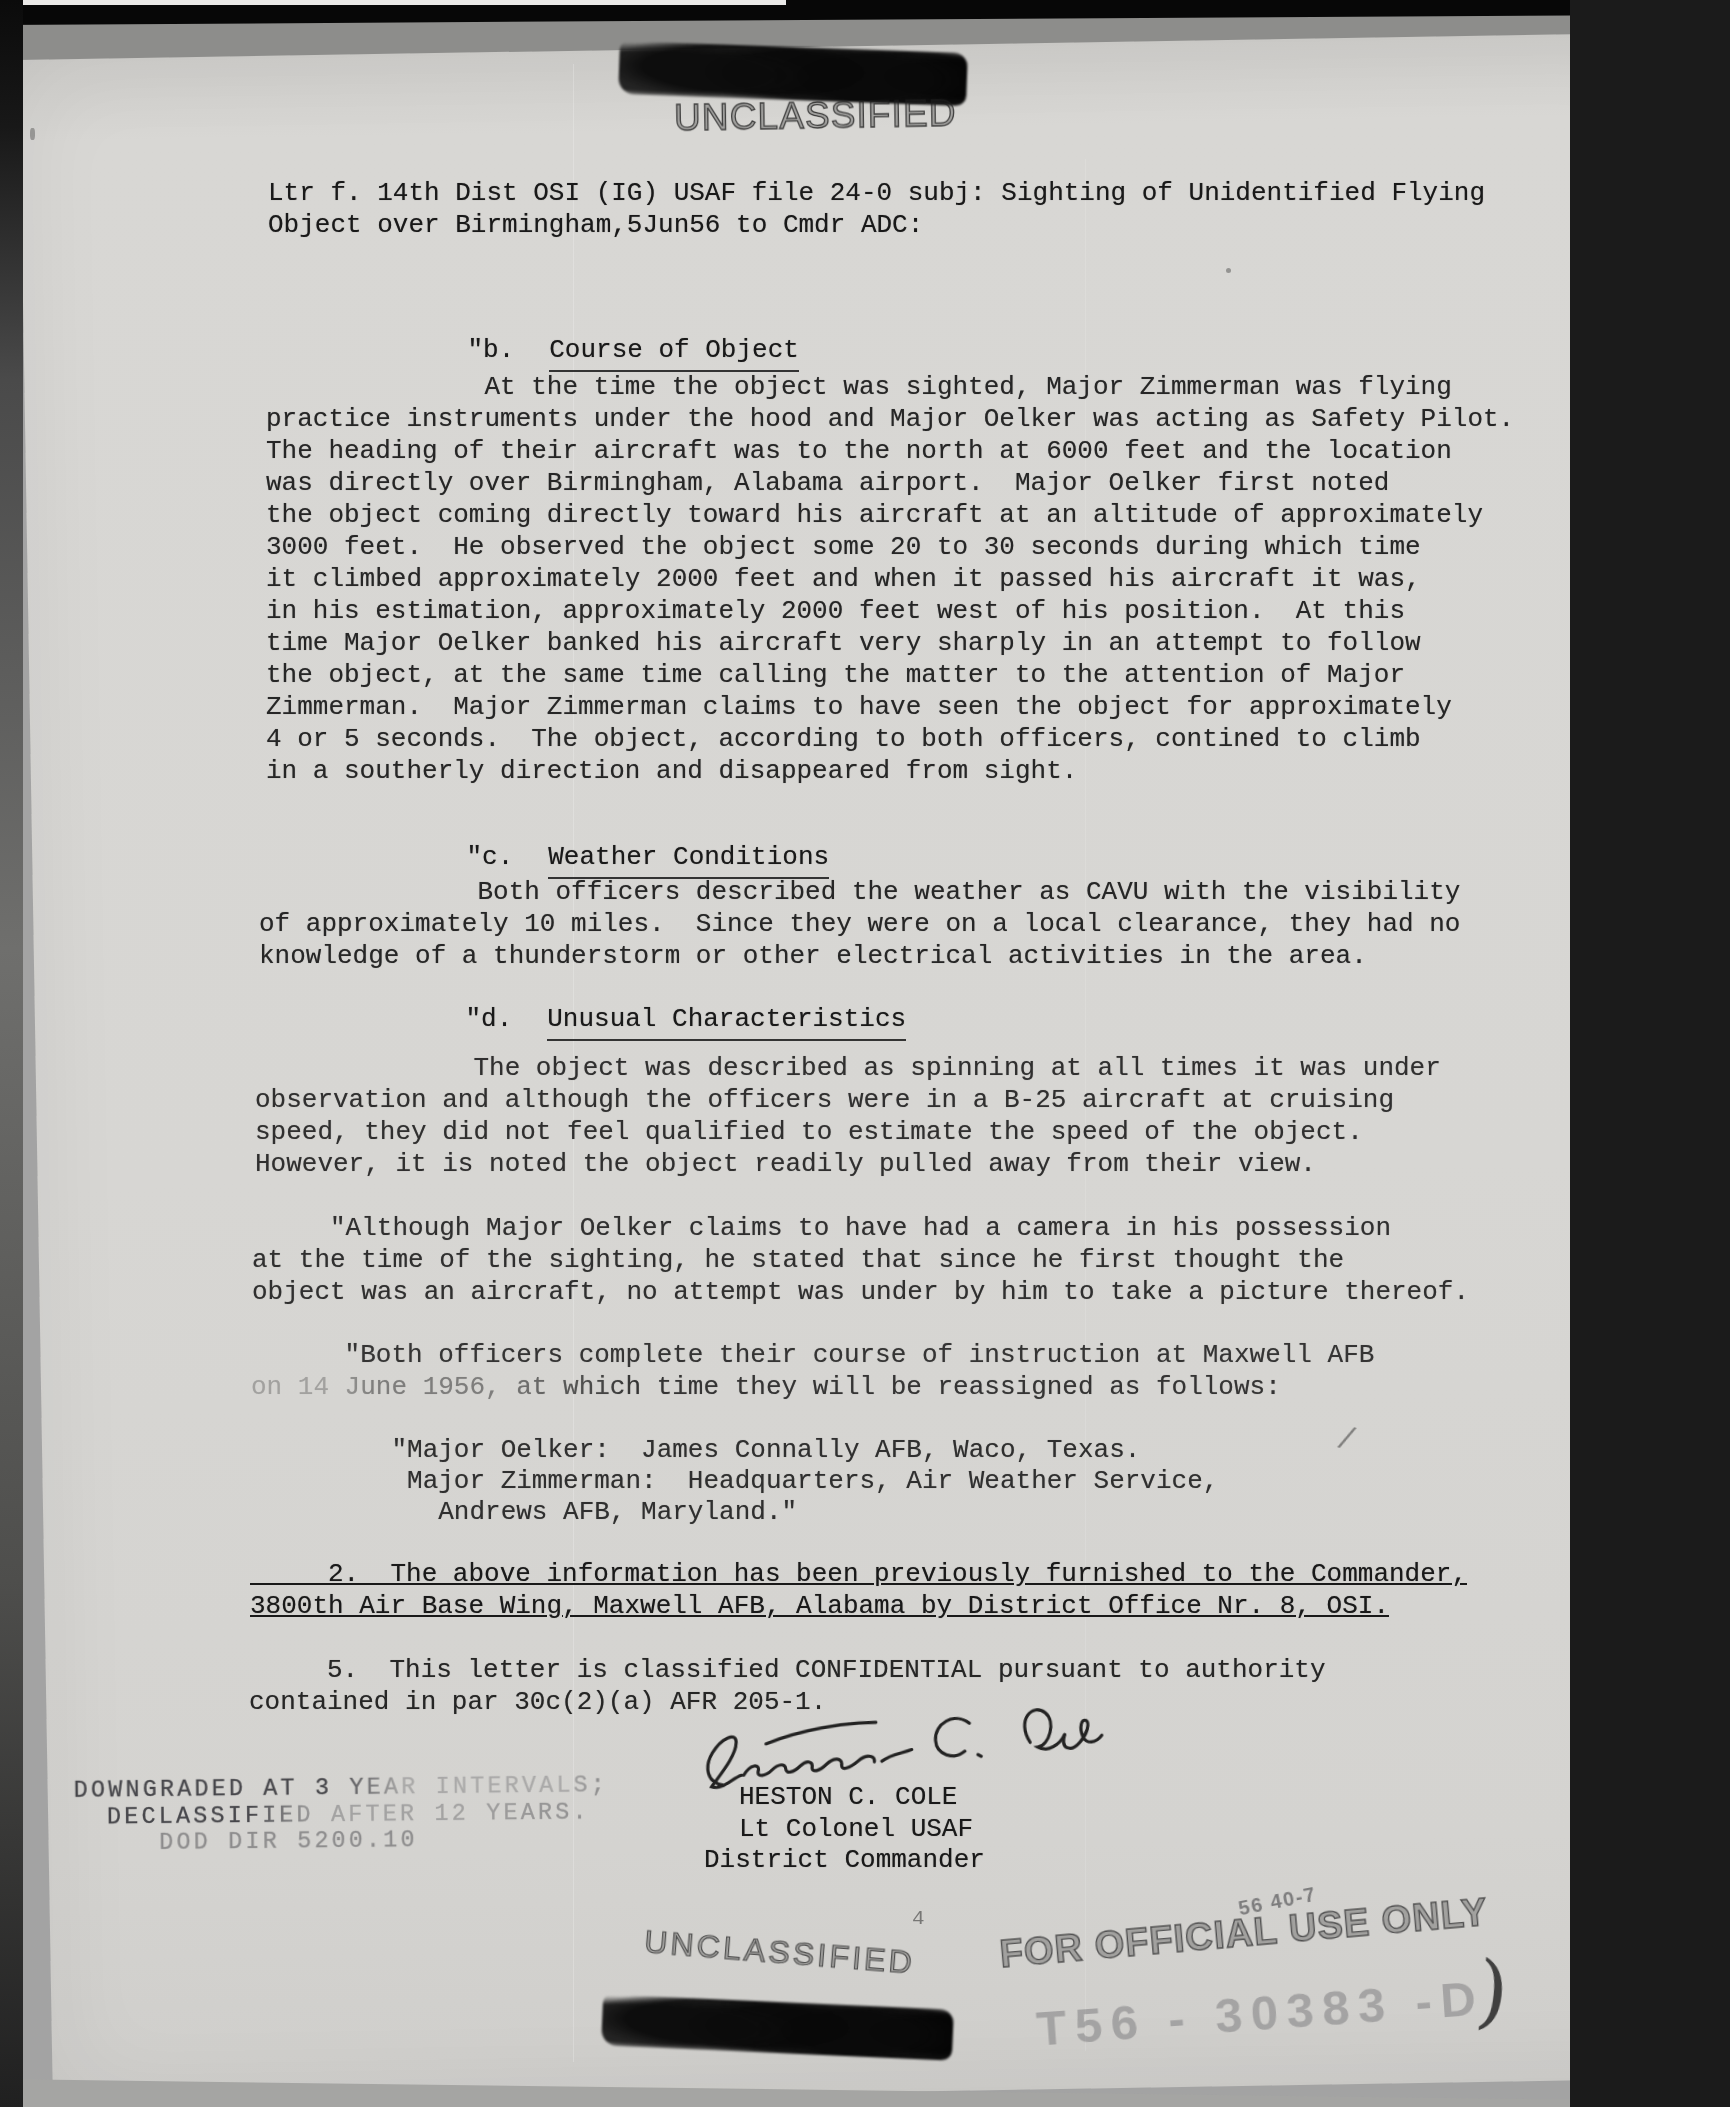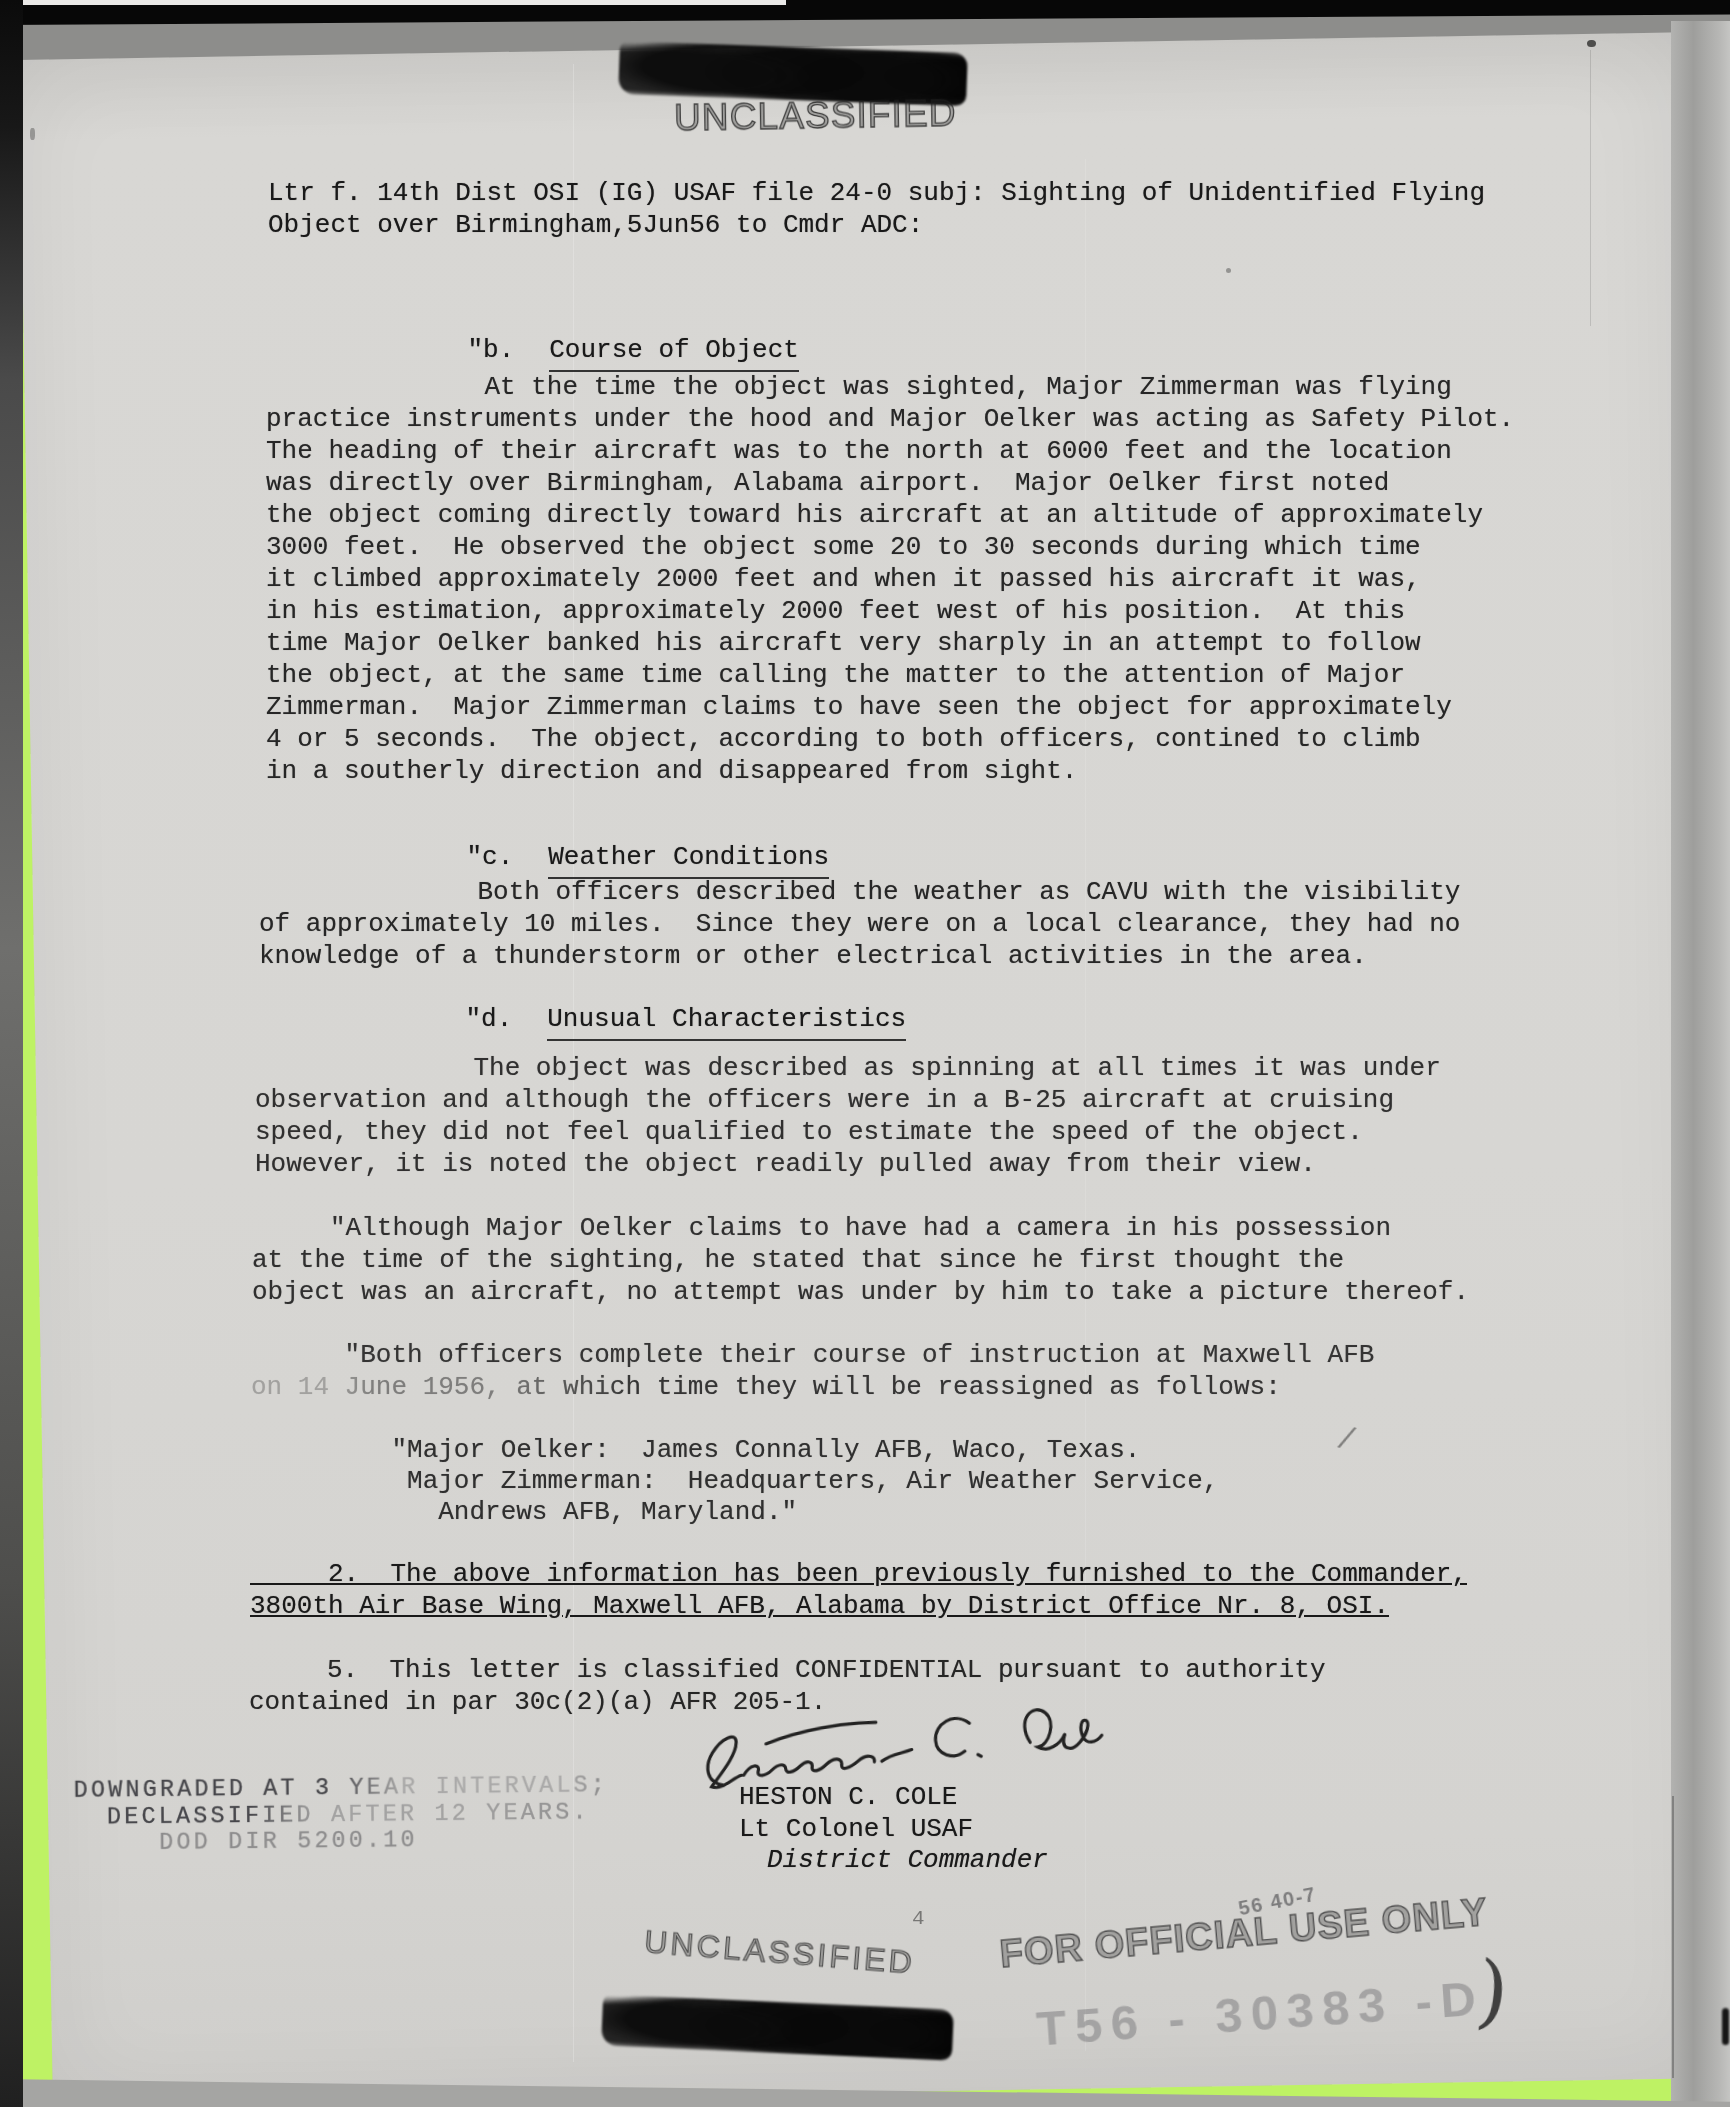--- a/index.html
+++ b/index.html
@@ -1,16 +1,16 @@
 <!DOCTYPE html>
 <html style="font-size:8.5px"><head>
 <meta charset="utf-8">
 <style>
   html,body{margin:0;padding:0;background:#1b1b1b;}
-  #canvas{position:relative;width:1730px;height:2108px;overflow:hidden;background:#bef264;
+  #canvas{position:relative;width:1570px;height:2108px;overflow:hidden;background:#a3a3a3;
           font-family:"Liberation Mono","DejaVu Sans Mono",monospace;}
 
   
   .paper{position:absolute;left:19px;top:60px;width:1654px;height:2046px;
          background:linear-gradient(180deg,#cfcecb 0%,#d8d7d4 4%,#d7d6d3 55%,#d4d3d0 88%,#cfcecb 100%);
          transform:rotate(-0.95deg);transform-origin:0 0;
          box-shadow:inset 0 0 96px rgba(0,0,0,0.06);}
   .gray-band{position:absolute;left:-10.6px;top:22px;width:1807px;height:48px;background:#8d8d8b;
              transform:rotate(-0.9deg);transform-origin:0 0;}
   .black-bar{position:absolute;left:-5.3px;top:-2.1px;width:1754px;height:26.6px;background:#070707;
@@ -173,21 +173,21 @@
       <path d="M96,112 C110,92 128,92 124,106 C120,118 136,118 150,106 C162,96 176,94 176,106 C176,116 190,114 204,102 C216,92 228,94 226,106 C224,118 240,114 254,102 C268,90 284,92 282,106 C280,118 298,112 314,100 C330,88 346,92 344,104"></path>
       <path d="M142,56 C210,34 290,26 352,30"></path>
       <path d="M358,104 C376,92 396,92 416,86"></path>
       <path d="M528,44 C500,20 462,40 462,72 C462,100 494,112 516,96 M540,104 L546,108"></path>
       <path d="M640,88 C616,44 650,14 672,34 C692,52 676,96 654,98 C672,110 696,96 706,78"></path>
       <path d="M706,78 C696,106 716,112 734,94 C748,80 756,60 748,54 C740,50 734,66 740,84 C746,100 764,98 776,84"></path>
     </g>
   </svg>
   <div class="typ" style="left:739px;top:1781px;">HESTON C. COLE</div>
   <div class="typ" style="left:739px;top:1813px;">Lt Colonel USAF</div>
-  <div class="typ" style="left:767px;top:1844px;font-style:italic;">District Commander</div>
+  <div class="typ" style="left:704px;top:1844px;">District Commander</div>
 
   <div class="stamp st-downgrade" style="left:74px;top:1775px;"><div class="tl">DOWNGRADED AT 3 YEAR INTERVALS;</div><div class="tl">DECLASSIFIED AFTER 12 YEARS.</div><div class="tl">DOD DIR 5200.10</div></div>
 
   <div class="mark" style="left:912px;top:1907px;font-size:21px;opacity:.7;">4</div>
   <div class="stamp st-bottom" style="left:644px;top:1934px;">UNCLASSIFIED</div>
   <div class="stamp st-note" style="left:1238px;top:1890px;">56 40-7</div>
   <div class="stamp st-fouo" style="left:999px;top:1912px;">FOR OFFICIAL USE ONLY</div>
   <div class="stamp st-num" style="left:1036px;top:1985px;">T56 - 30383 -D</div>
   <div class="pen-paren" style="left:1477px;top:1945px;">)</div>
   <div class="blob" style="left:602px;top:2002px;width:351px;height:51px;transform:rotate(2.5deg);"></div>

